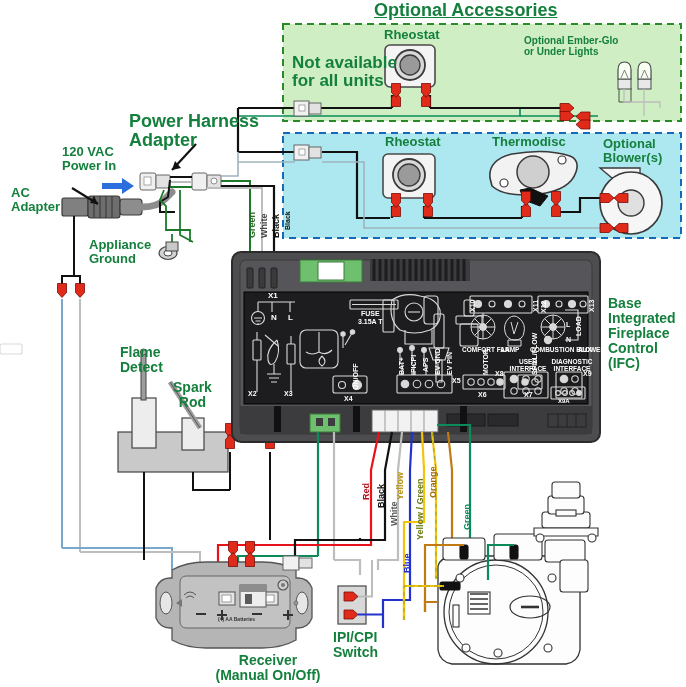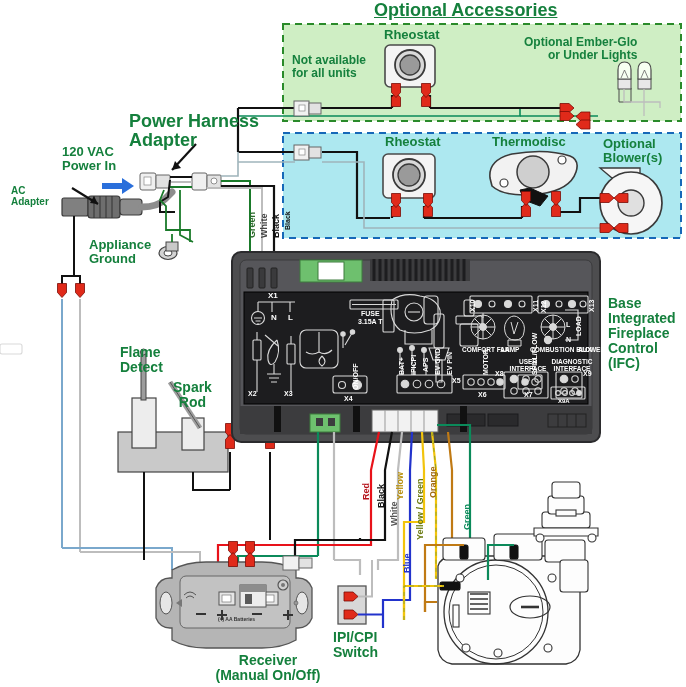--- a/index.html
+++ b/index.html
@@ -463,40 +463,40 @@
     <use href="#redconn" transform="translate(233,562) rotate(-90) translate(-4.5,-4.5)"></use>
     <use href="#redconn" transform="translate(250,546) rotate(90) translate(-4.5,-4.5)"></use>
     <use href="#redconn" transform="translate(250,562) rotate(-90) translate(-4.5,-4.5)"></use>
   </g>
 </svg>
 
 <div class="lbl ttl" style="left:374px;top:1px;">Optional Accessories</div>
 
 <div class="lbl" style="left:384px;top:28px;font-size:13px;">Rheostat</div>
 
-<div class="lbl" style="left:292px;top:54px;font-size:12px;white-space:pre-line;">Not available
+<div class="lbl" style="left:292px;top:54px;font-size:17px;white-space:pre-line;">Not available
 for all units</div>
 
-<div class="lbl" style="left:524px;top:36px;font-size:12px;white-space:pre-line;text-align:right;">Optional Ember-Glo
+<div class="lbl" style="left:524px;top:36px;font-size:10px;white-space:pre-line;">Optional Ember-Glo
 or Under Lights</div>
 
 <div class="lbl" style="left:385px;top:135px;font-size:13px;">Rheostat</div>
 
 <div class="lbl" style="left:492px;top:135px;font-size:13px;">Thermodisc</div>
 
 <div class="lbl" style="left:603px;top:137px;font-size:13px;white-space:pre-line;">Optional
 Blower(s)</div>
 
 <div class="lbl" style="left:129px;top:112px;font-size:18px;white-space:pre-line;">Power Harness
 Adapter</div>
 
 <div class="lbl" style="left:62px;top:145px;font-size:13px;white-space:pre-line;">120 VAC
 Power In</div>
 
-<div class="lbl" style="left:11px;top:186px;font-size:10px;white-space:pre-line;">AC
+<div class="lbl" style="left:11px;top:186px;font-size:13px;white-space:pre-line;">AC
 Adapter</div>
 
 <div class="lbl" style="left:89px;top:238px;font-size:13px;white-space:pre-line;">Appliance
 Ground</div>
 
 <div class="lbl" style="left:120px;top:345px;font-size:14px;white-space:pre-line;">Flame
 Detect</div>
 
 <div class="lbl" style="left:173px;top:380px;font-size:14px;white-space:pre-line;text-align:center;">Spark
 Rod</div>

